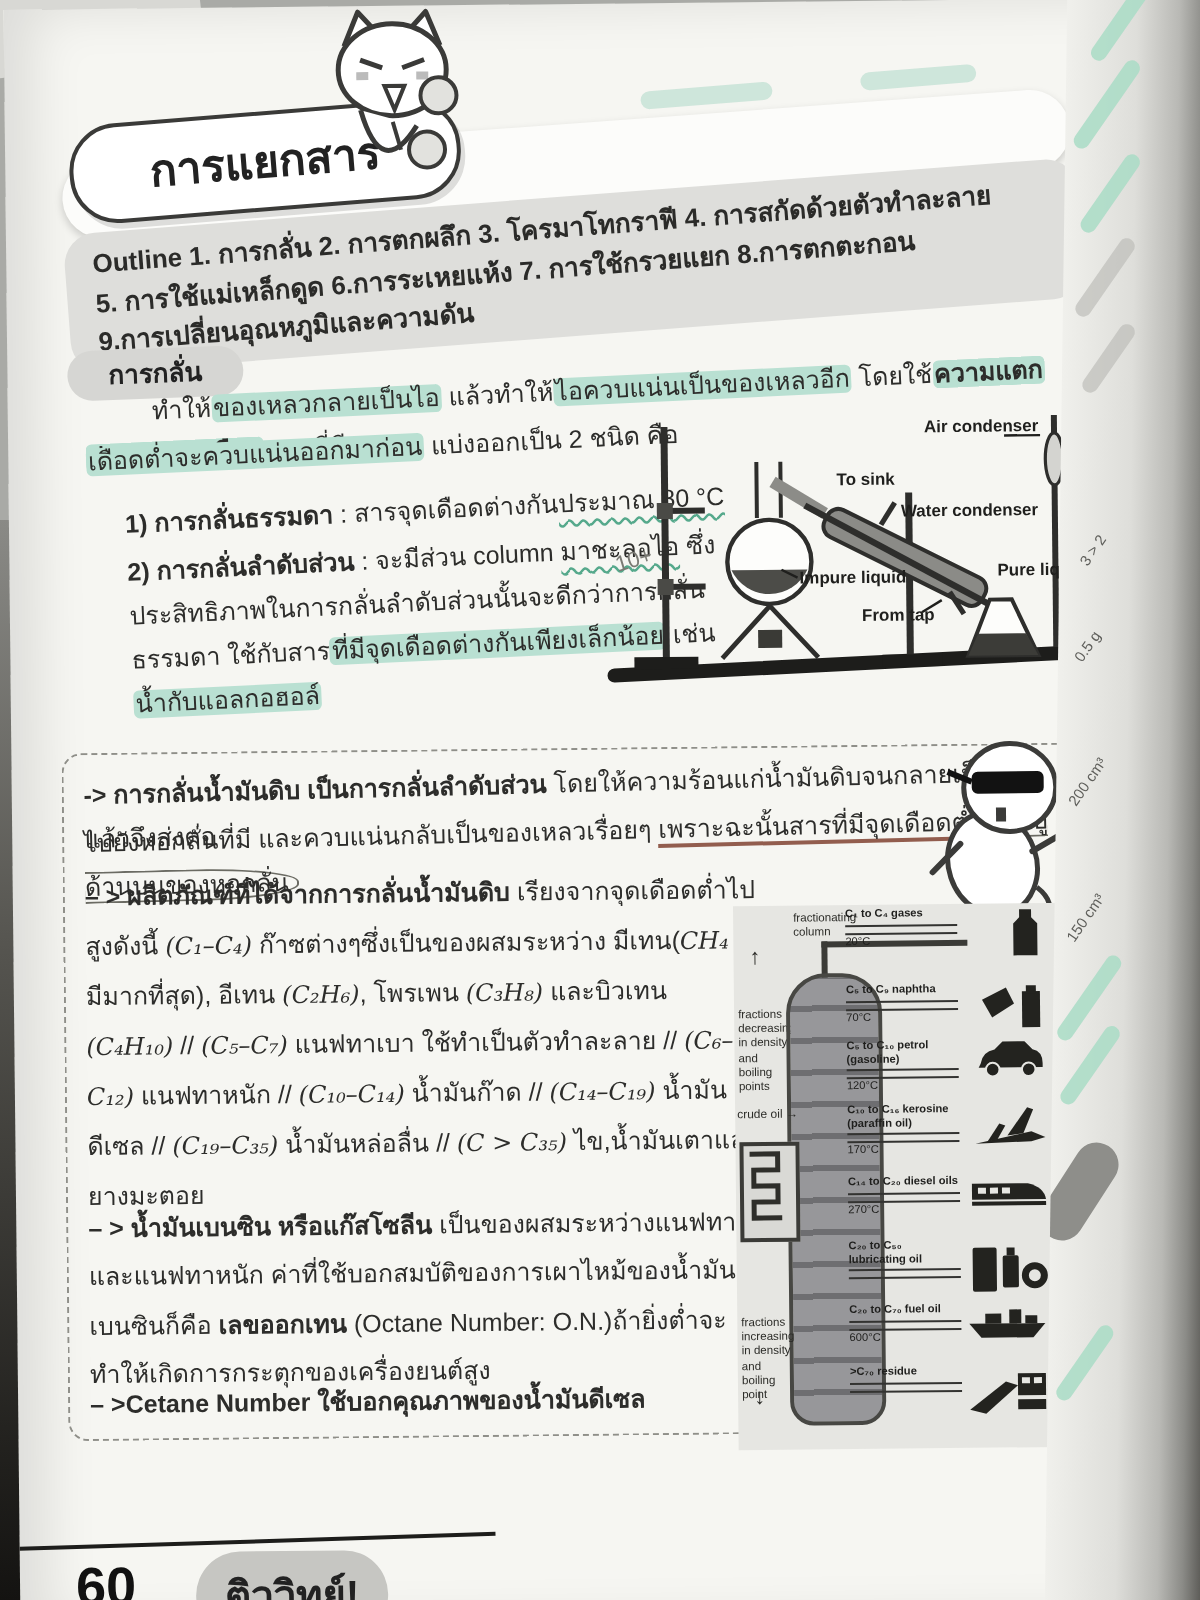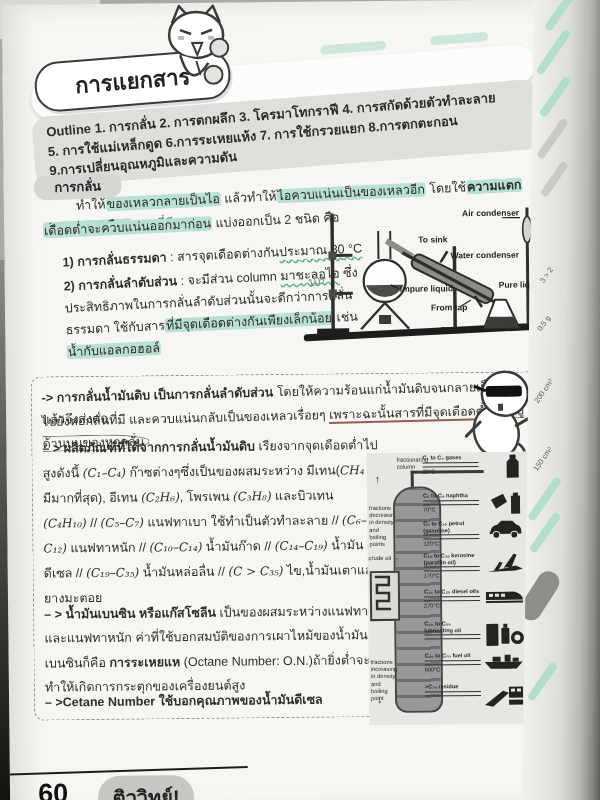--- a/index.html
+++ b/index.html
@@ -176,21 +176,21 @@
       <text x="196" y="92" font-size="8.5" font-weight="bold" fill="#1f1f1d">Pure liquid</text>
       <text x="128" y="114" font-size="8.5" font-weight="bold" fill="#1f1f1d">From tap</text>
       <path d="M158 110 l10 -6" stroke="#1f1f1d" stroke-width="1.2"></path>
     </svg>
 
     <div class="dash-box"></div>
 
     <div class="para" style="left:36px;top:380px;width:492px;transform:rotate(-0.8deg);"><span class="b">-&gt; การกลั่นน้ำมันดิบ เป็นการกลั่นลำดับส่วน</span><span> โดยให้ความร้อนแก่น้ำมันดิบจนกลายเป็นไอ แล้วจึงส่งต่อ</span></div>
     <div class="para" style="left:36px;top:404px;width:492px;transform:rotate(-0.8deg);"><span>ไปยังหอกลั่นที่มี และควบแน่นกลับเป็นของเหลวเรื่อยๆ </span><span class="ul">เพราะฉะนั้นสารที่มีจุดเดือดต่ำ</span><span class="circle">จึงอยู่ด้านบนของหอกลั่น</span></div>
     <div class="para" style="left:36px;top:432px;width:336px;line-height:2.0;"><span class="b">– &gt; ผลิตภัณฑ์ที่ได้จากการกลั่นน้ำมันดิบ</span><span> เรียงจากจุดเดือดต่ำไปสูงดังนี้ </span><span class="fm">(C₁–C₄)</span><span> ก๊าซต่างๆซึ่งเป็นของผสมระหว่าง มีเทน(</span><span class="fm">CH₄</span><span> ; มีมากที่สุด), อีเทน </span><span class="fm">(C₂H₆)</span><span>, โพรเพน </span><span class="fm">(C₃H₈)</span><span> และบิวเทน </span><span class="fm">(C₄H₁₀)</span><span> // </span><span class="fm">(C₅–C₇)</span><span> แนฟทาเบา ใช้ทำเป็นตัวทำละลาย // </span><span class="fm">(C₆–C₁₂)</span><span> แนฟทาหนัก // </span><span class="fm">(C₁₀–C₁₄)</span><span> น้ำมันก๊าด // </span><span class="fm">(C₁₄–C₁₉)</span><span> น้ำมันดีเซล // </span><span class="fm">(C₁₉–C₃₅)</span><span> น้ำมันหล่อลื่น // </span><span class="fm">(C &gt; C₃₅)</span><span> ไข,น้ำมันเตาและยางมะตอย</span></div>
-    <div class="para" style="left:36px;top:598px;width:344px;line-height:1.95;"><span class="b">– &gt; น้ำมันเบนซิน หรือแก๊สโซลีน</span><span> เป็นของผสมระหว่างแนฟทาเบาและแนฟทาหนัก ค่าที่ใช้บอกสมบัติของการเผาไหม้ของน้ำมันเบนซินก็คือ </span><span class="b">การระเหยแห</span><span> (Octane Number: O.N.)ถ้ายิ่งต่ำจะทำให้เกิดการกระตุกของเครื่องยนต์สูง</span></div>
+    <div class="para" style="left:36px;top:598px;width:344px;line-height:1.95;"><span class="b">– &gt; น้ำมันเบนซิน หรือแก๊สโซลีน</span><span> เป็นของผสมระหว่างแนฟทาเบาและแนฟทาหนัก ค่าที่ใช้บอกสมบัติของการเผาไหม้ของน้ำมันเบนซินก็คือ </span><span class="b">เลขออกเทน</span><span> (Octane Number: O.N.)ถ้ายิ่งต่ำจะทำให้เกิดการกระตุกของเครื่องยนต์สูง</span></div>
     <div class="para" style="left:36px;top:688px;width:344px;"><span class="b">– &gt;Cetane Number</span><span class="b"> ใช้บอกคุณภาพของน้ำมันดีเซล</span></div>
 
     <svg class="char" width="84" height="104" viewBox="0 0 84 104">
       <ellipse cx="38" cy="72" rx="22" ry="26" fill="#fff" stroke="#3b3b39" stroke-width="2.5" transform="rotate(-18 38 72)"></ellipse>
       <ellipse cx="47" cy="34" rx="23" ry="22" fill="#fff" stroke="#3b3b39" stroke-width="2.5"></ellipse>
       <rect x="28" y="26" width="36" height="11" rx="3" fill="#121212"></rect>
       <path d="M28 31 L16 26" stroke="#121212" stroke-width="3"></path>
       <rect x="40" y="44" width="5" height="7" fill="#3b3b39"></rect>
       <path d="M22 62 L8 76" stroke="#3b3b39" stroke-width="3" stroke-linecap="round"></path>
       <path d="M58 66 L72 58" stroke="#3b3b39" stroke-width="3" stroke-linecap="round"></path>

